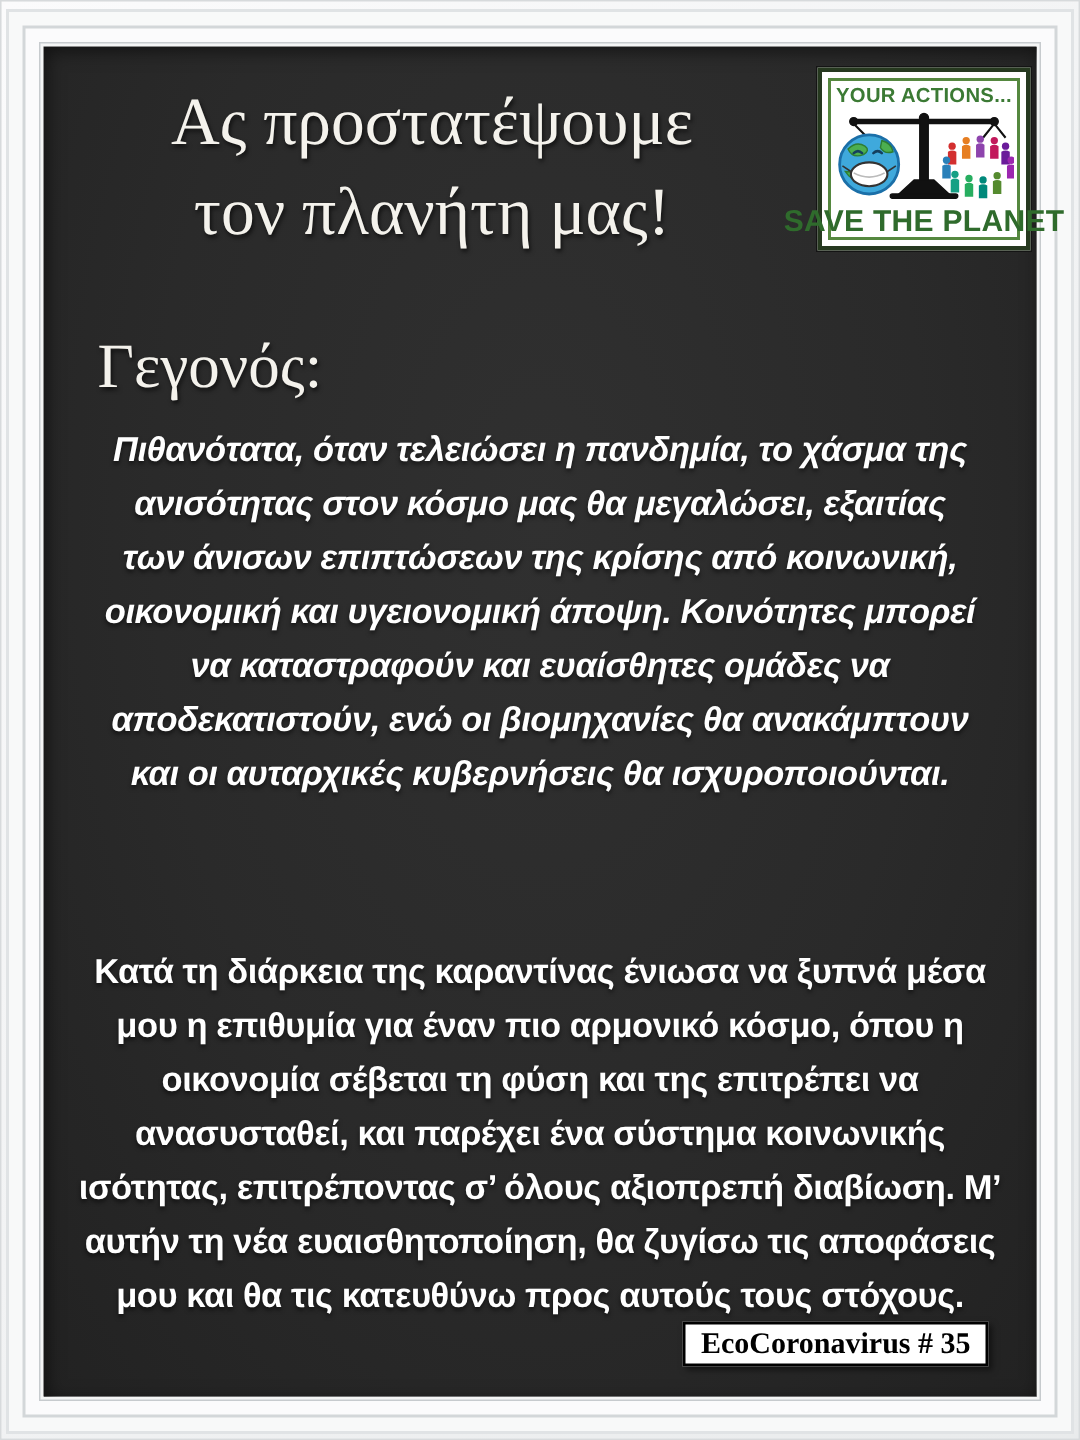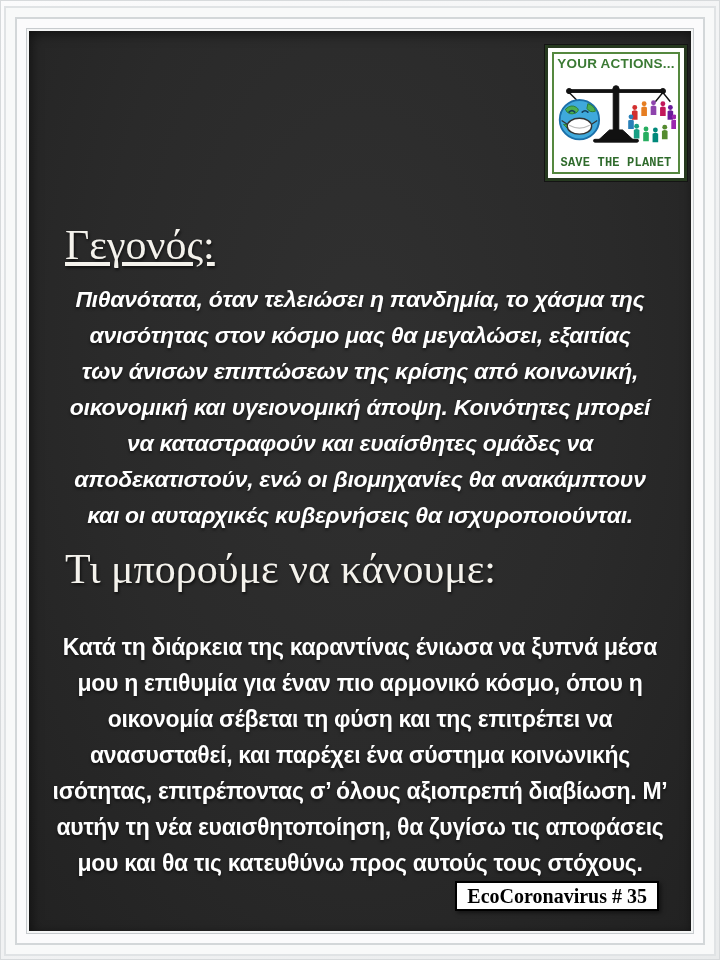--- a/index.html
+++ b/index.html
@@ -33,64 +33,66 @@
     font-family:"Liberation Serif","DejaVu Serif",serif;
     font-size:45px;line-height:60px;color:#f4f2ec;
     text-shadow:1px 2px 3px rgba(0,0,0,.65);
   }
   .heading{
     position:absolute;left:36px;
     font-family:"Liberation Serif","DejaVu Serif",serif;
     font-size:42px;line-height:52px;color:#f4f2ec;
     text-shadow:1px 2px 3px rgba(0,0,0,.65);
   }
-  .heading.h1{top:188px;text-decoration:underline;}
+  .heading.h1{top:188px;}
   .heading.h2{top:512px;}
   .para{
     position:absolute;left:5px;right:5px;
     text-align:center;white-space:pre-line;
     font-weight:700;font-size:23px;line-height:36px;letter-spacing:-0.3px;
     color:#ffffff;text-shadow:0 2px 3px rgba(0,0,0,.55);
   }
   .para.p1{top:250px;font-style:italic;}
   .para.p2{top:574px;margin-top:24px;}
   
   .logo{
-    position:absolute;top:14px;right:4px;width:142px;height:136px;
+    position:absolute;top:14px;right:4px;width:142px;height:122px;
     background:#ffffff;border:3px solid #26391f;box-sizing:border-box;
     box-shadow:0 0 0 1px #141414;
   }
   .logo-inner{
     position:absolute;inset:4px;border:2px solid #55883f;
     display:flex;flex-direction:column;align-items:center;justify-content:space-between;
     padding:2px 2px;box-sizing:border-box;
   }
   .logo-top{
     font-weight:700;font-size:13.5px;letter-spacing:.2px;color:#3b7a34;white-space:nowrap;
   }
   .logo-bottom{
-    font-weight:700;font-size:12px;letter-spacing:.2px;color:#2f6b2c;white-space:nowrap;font-family:Liberation Mono, monospace;
+    font-weight:700;font-size:20px;letter-spacing:.2px;color:#2f6b2c;white-space:nowrap;
   }
   .logo-art{flex:1;display:flex;align-items:center;justify-content:center;width:100%;}
   
   .badge{
     position:absolute;right:32px;bottom:20px;height:30px;
     background:#ffffff;border:2px solid #000;box-sizing:border-box;
     display:flex;align-items:center;padding:0 10px;
     font-family:"Liberation Serif","DejaVu Serif",serif;
     font-weight:700;font-size:20px;color:#000;white-space:nowrap;
     box-shadow:2px 2px 4px rgba(0,0,0,.5);
   }
 </style>
 </head>
 <body>
 
 <div class="frame">
   <div class="slide">
 
+    <div class="title">Ας προστατέψουμε
+τον πλανήτη μας!</div>
 
     <div class="logo">
       <div class="logo-inner">
         <div class="logo-top">YOUR ACTIONS...</div>
         <div class="logo-art">
           <svg width="128" height="66" viewBox="0 0 128 66" aria-hidden="true">
 
             <g fill="#111" stroke="#111">
               <rect x="14" y="7" width="100" height="3" rx="1.5"></rect>
               <circle cx="14" cy="8.5" r="2.8"></circle>
@@ -170,21 +172,20 @@
 
     <div class="heading h1">Γεγονός:</div>
     <div class="para p1">Πιθανότατα, όταν τελειώσει η πανδημία, το χάσμα της
 ανισότητας στον κόσμο μας θα μεγαλώσει, εξαιτίας
 των άνισων επιπτώσεων της κρίσης από κοινωνική,
 οικονομική και υγειονομική άποψη. Κοινότητες μπορεί
 να καταστραφούν και ευαίσθητες ομάδες να
 αποδεκατιστούν, ενώ οι βιομηχανίες θα ανακάμπτουν
 και οι αυταρχικές κυβερνήσεις θα ισχυροποιούνται.</div>
 
-    <div class="heading h2">Τι μπορούμε να κάνουμε:</div>
     <div class="para p2">Κατά τη διάρκεια της καραντίνας ένιωσα να ξυπνά μέσα
 μου η επιθυμία για έναν πιο αρμονικό κόσμο, όπου η
 οικονομία σέβεται τη φύση και της επιτρέπει να
 ανασυσταθεί, και παρέχει ένα σύστημα κοινωνικής
 ισότητας, επιτρέποντας σ’ όλους αξιοπρεπή διαβίωση. Μ’
 αυτήν τη νέα ευαισθητοποίηση, θα ζυγίσω τις αποφάσεις
 μου και θα τις κατευθύνω προς αυτούς τους στόχους.</div>
 
     <div class="badge">EcoCoronavirus # 35</div>
 

